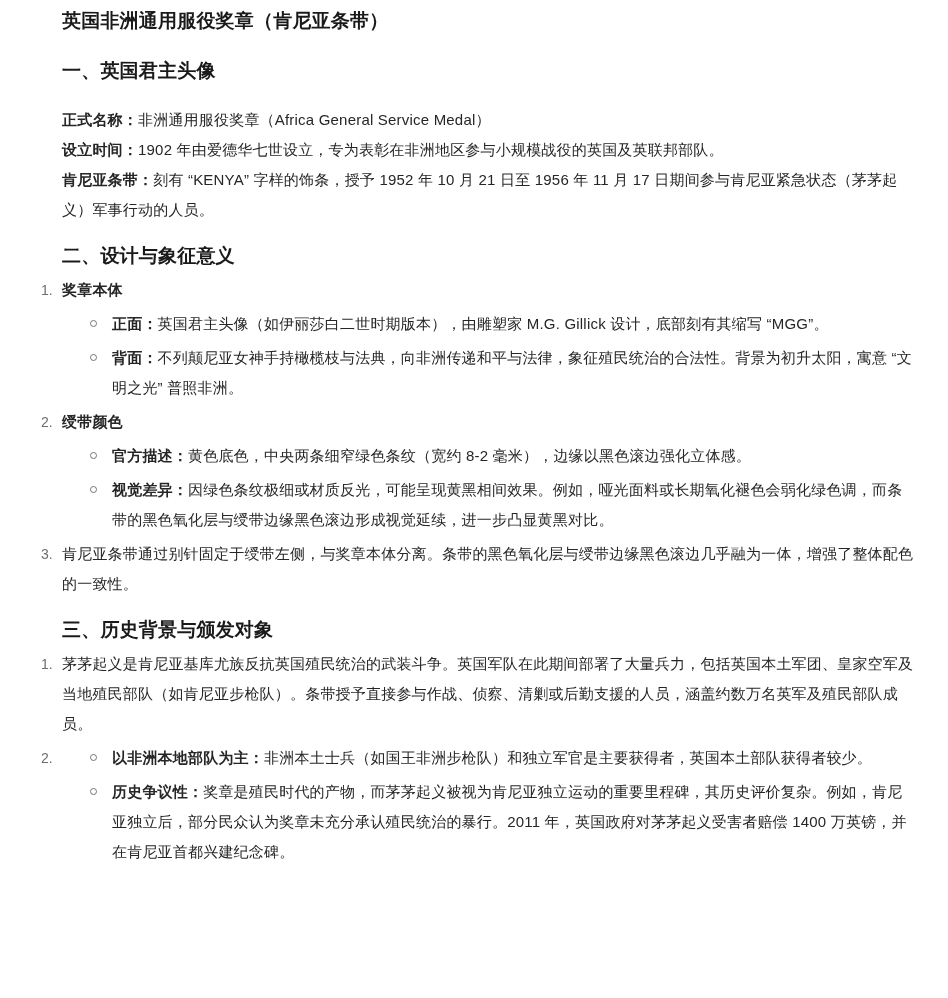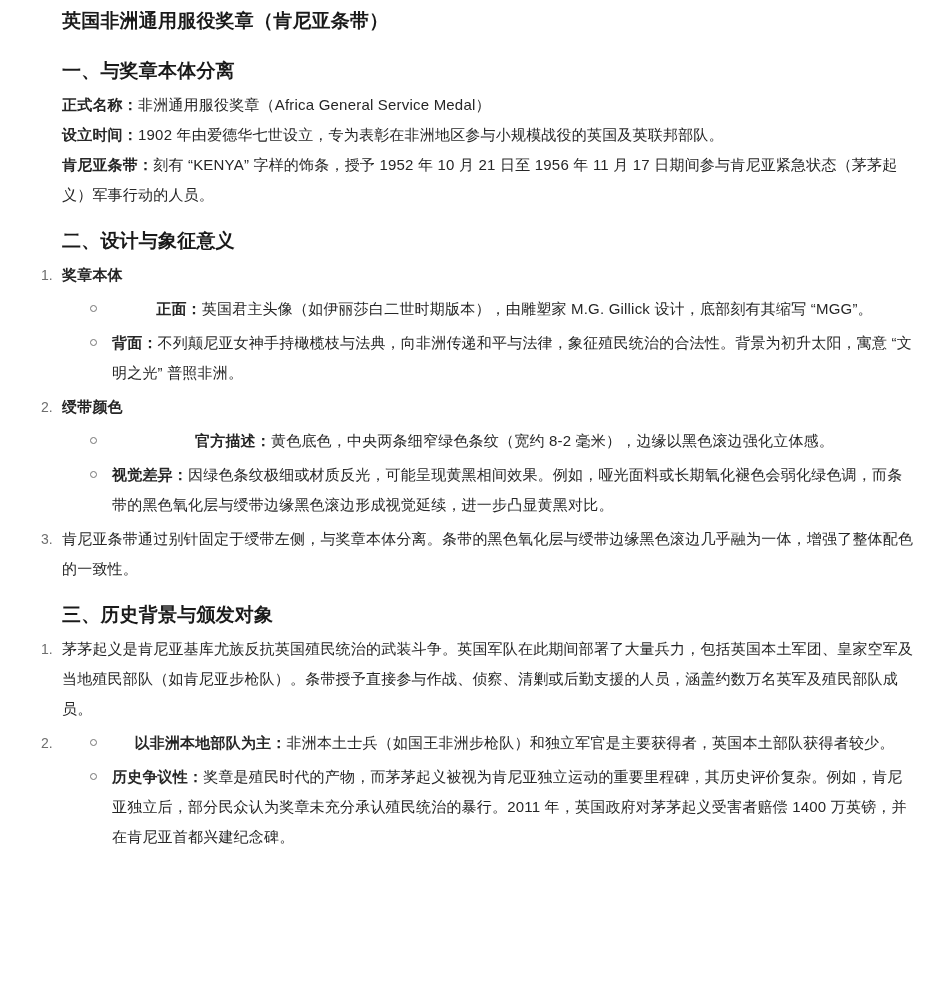--- a/index.html
+++ b/index.html
@@ -16,59 +16,59 @@
   }
   .h-title, .h-section {
     font-size: 19px;
     line-height: 30px;
     font-weight: 700;
     margin: 0;
     color: #1a1a1a;
   }
   .h-section { margin-top: 16px; }
   .h-section.first { margin-top: 20px; }
-  .info-para { margin: 4px 0 0 0; }
+  .info-para { margin: 19px 0 0 0; }
   .info-line { min-height: 30px; }
   .b { font-weight: 700; }
   ol.top-list { margin: 4px 0 0 0; padding: 0; list-style: none; }
   ol.top-list > li { position: relative; margin-top: 4px; }
   ol.top-list > li:first-child { margin-top: 0; }
   .li-marker {
     position: absolute;
     left: -21px;
     top: 0;
     width: 20px;
     color: #6e6e6e;
     font-size: 14px;
     letter-spacing: 0;
   }
   .li-title { font-weight: 700; }
   .li-para { margin: 0; }
   ul.sub-list { margin: 4px 0 0 0; padding: 0 0 0 50px; list-style: none; }
   ul.sub-list > li { position: relative; margin-top: 4px; }
-  ul.sub-list > li:first-child { margin-top: 0; text-align: center; }
+  ul.sub-list > li:first-child { margin-top: 0; }
   .circle-bullet {
     position: absolute;
     left: -22px;
     top: 11px;
     width: 5px;
     height: 5px;
     border: 1.5px solid #757575;
     border-radius: 50%;
     background: transparent;
   }
 </style>
 </head>
 <body>
 
 <div class="doc">
 
   <h1 class="h-title">英国非洲通用服役奖章（肯尼亚条带）</h1>
 
-  <h2 class="h-section first">一、与奖章本体分离</h2>
+  <h2 class="h-section first">一、英国君主头像</h2>
   <div class="info-para">
     <div class="info-line">
       <span class="b">正式名称：</span><span>非洲通用服役奖章（Africa General Service Medal）</span>
     </div>
     <div class="info-line">
       <span class="b">设立时间：</span><span>1902 年由爱德华七世设立，专为表彰在非洲地区参与小规模战役的英国及英联邦部队。</span>
     </div>
     <div class="info-line">
       <span class="b">肯尼亚条带：</span><span>刻有 “KENYA” 字样的饰条，授予 1952 年 10 月 21 日至 1956 年 11 月 17 日期间参与肯尼亚紧急状态（茅茅起义）军事行动的人员。</span>
     </div>

